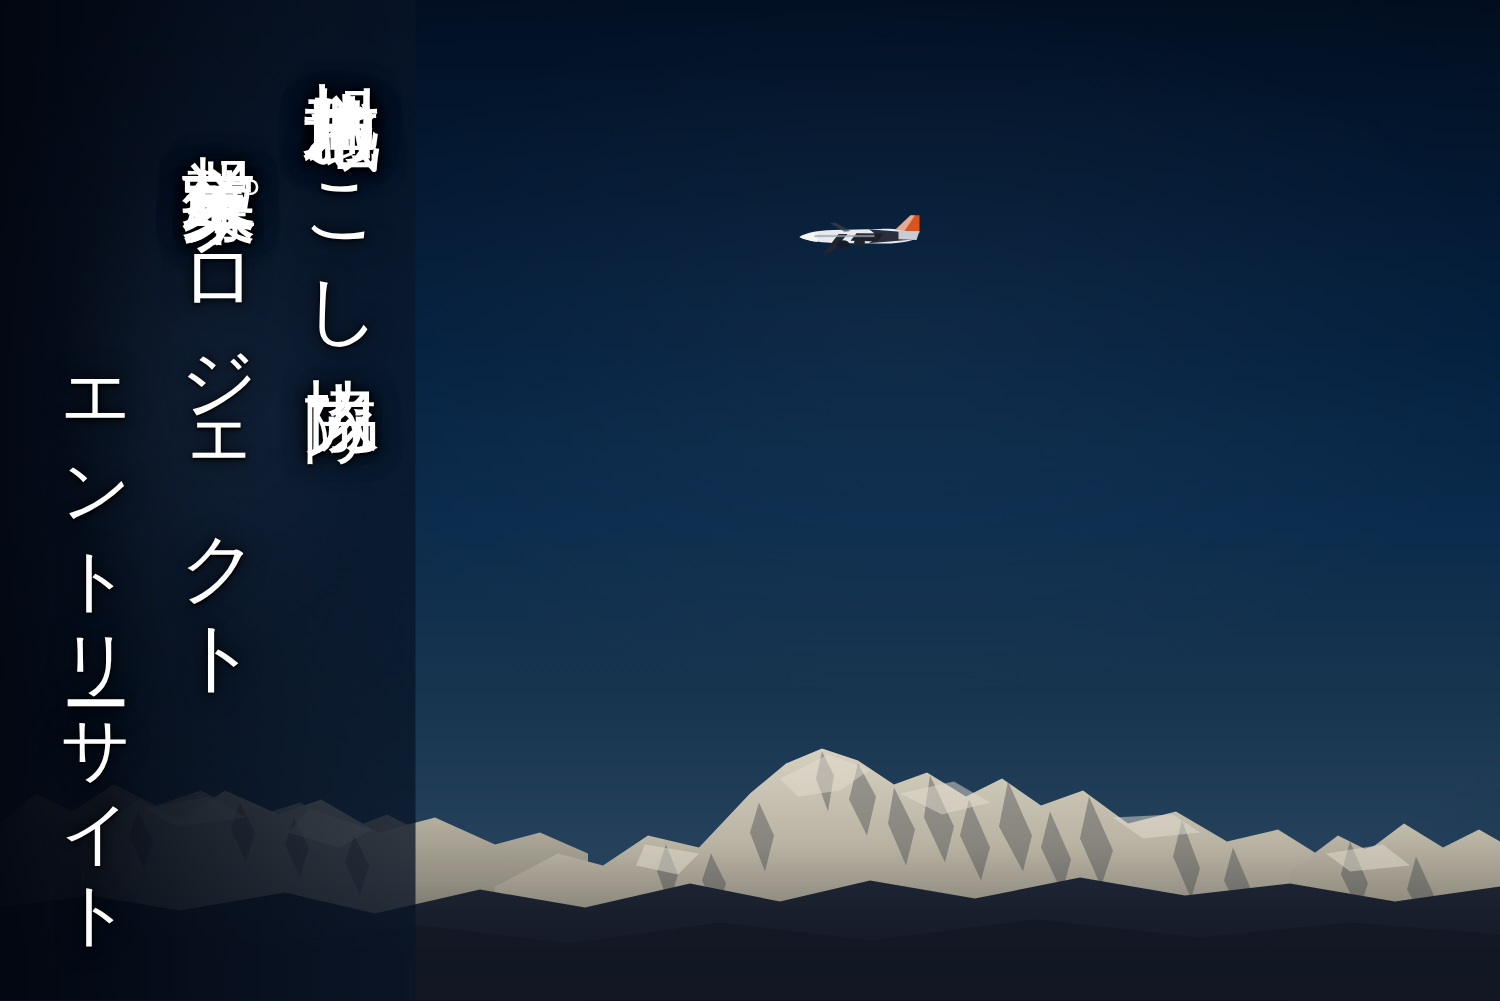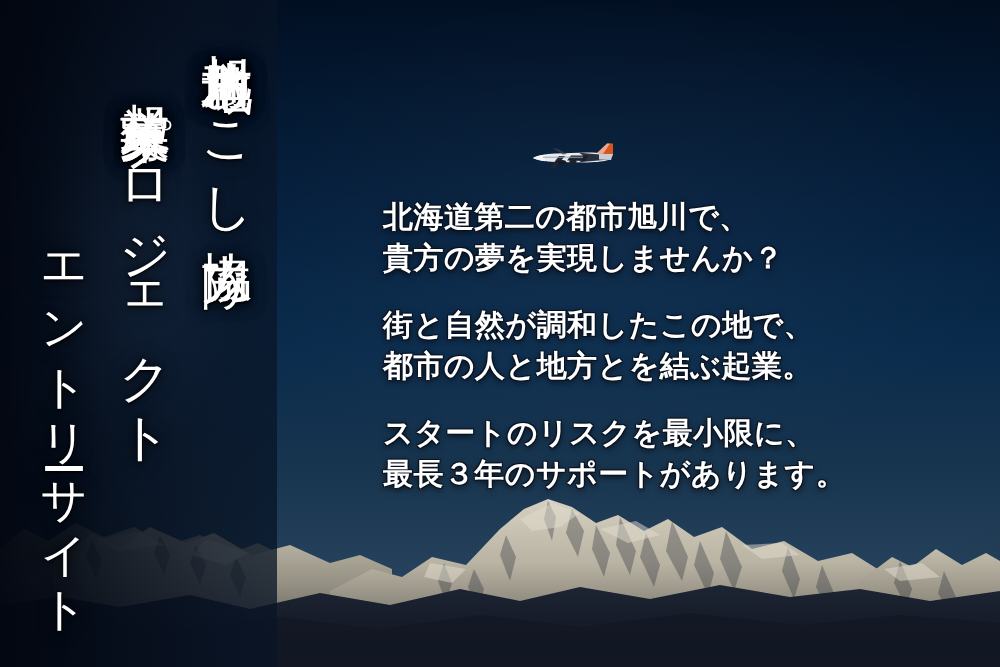--- a/index.html
+++ b/index.html
@@ -259,28 +259,14 @@
   </div>
 
   <div class="left-panel"></div>
 
   <div class="title-block">
     <div class="tcol tcol-1">旭川市地域おこし協力隊</div>
     <div class="tcol tcol-2">起業家募集プロジェクト</div>
     <div class="tcol tcol-3">エントリーサイト</div>
   </div>
 
-  <div class="copy">
-    <div class="para">
-      <div class="line">北海道第二の都市旭川で、</div>
-      <div class="line">貴方の夢を実現しませんか？</div>
-    </div>
-    <div class="para">
-      <div class="line">街と自然が調和したこの地で、</div>
-      <div class="line">都市の人と地方とを結ぶ起業。</div>
-    </div>
-    <div class="para">
-      <div class="line">スタートのリスクを最小限に、</div>
-      <div class="line">最長３年のサポートがあります。</div>
-    </div>
-  </div>
 
 </div>
 
 </body></html>

